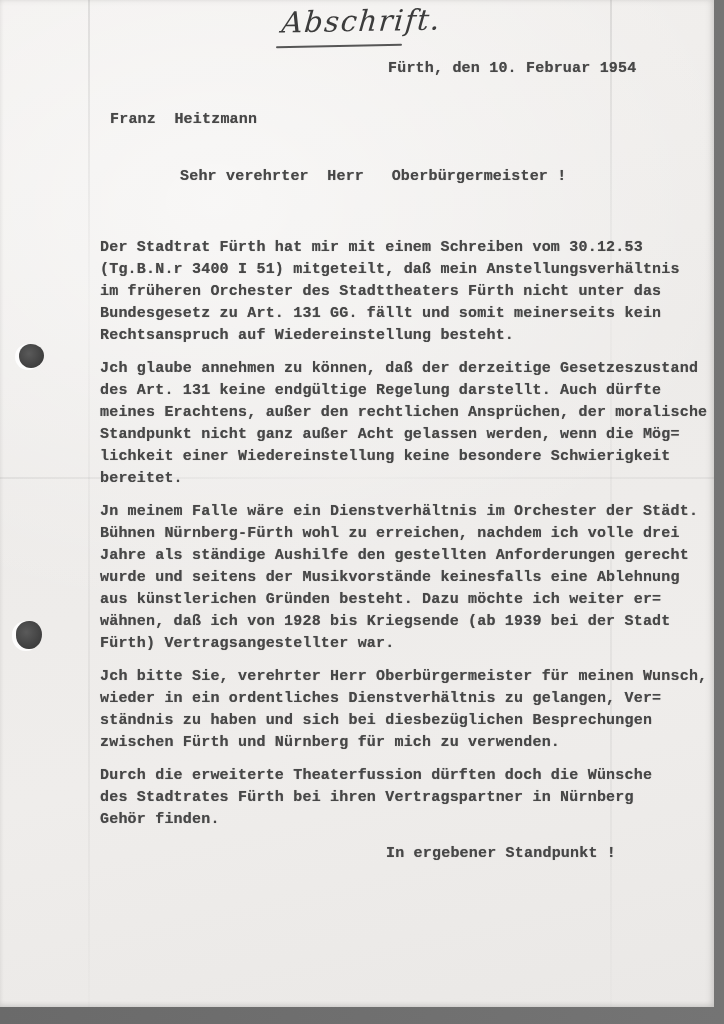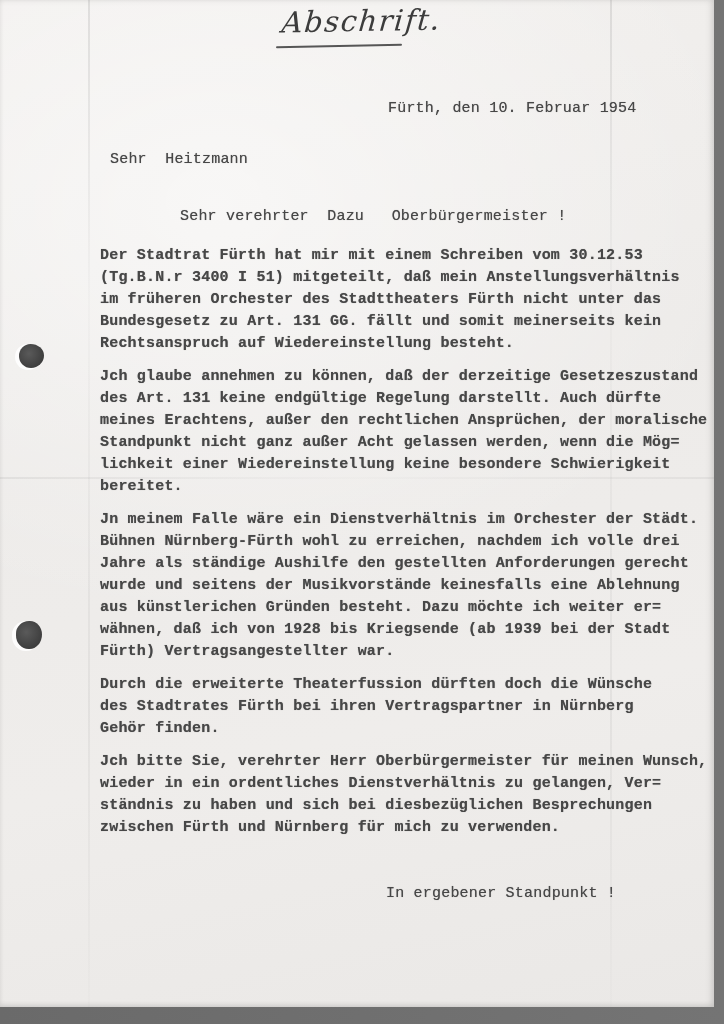--- a/index.html
+++ b/index.html
@@ -39,42 +39,41 @@
     left: 0;
     height: 2px;
     width: 100%;
     background: linear-gradient(90deg, rgba(120,120,120,0.12), rgba(120,120,120,0.02) 50%, rgba(120,120,120,0.10));
   }
   .typed {
     position: absolute;
     white-space: pre-wrap;
     font-size: 15px;
     line-height: 22px;
-    font-weight: normal;
+    font-weight: bold;
     color: #474747;
     letter-spacing: 0.2px;
     text-shadow: 0 0 0.7px rgba(70,70,70,0.65);
-    margin-top: 40px;
   }
   .paragraphs {
     position: absolute;
     left: 100px;
     top: 237px;
     width: 615px;
   }
   .paragraphs .typed-par {
     position: relative;
     white-space: pre-wrap;
     font-size: 15px;
     line-height: 22px;
     font-weight: bold;
     color: #474747;
     letter-spacing: 0.2px;
     text-shadow: 0 0 0.7px rgba(70,70,70,0.65);
-    margin: 8px 0 11px 0;
+    margin: 0 0 11px 0;
   }
   .handwriting {
     position: absolute;
     left: 282px;
     top: 4px;
     font-family: "DejaVu Serif", serif;
     font-style: italic;
     font-size: 29px;
     letter-spacing: 1.5px;
     color: #3c3c3c;
@@ -118,53 +117,53 @@
 <div class="paper">
 
   <div class="fold-crease v" style="left:88px"></div>
   <div class="fold-crease v" style="left:610px"></div>
   <div class="fold-crease h" style="top:477px"></div>
 
   <div class="handwriting">Abschrift.</div>
   <div class="handwriting-underline"></div>
 
   <div class="typed" style="left:110px; top:57px; line-height:25px">
-    <div>Sehr  Heitzmann</div>
+    <div>Franz  Heitzmann</div>
   </div>
 
   <div class="typed" style="left:388px; top:58px">Fürth, den 10. Februar 1954</div>
 
-  <div class="typed" style="left:180px; top:166px">Sehr verehrter  Dazu   Oberbürgermeister !</div>
+  <div class="typed" style="left:180px; top:166px">Sehr verehrter  Herr   Oberbürgermeister !</div>
 
   <div class="paragraphs">
     <div class="typed-par">Der Stadtrat Fürth hat mir mit einem Schreiben vom 30.12.53
 (Tg.B.N.r 3400 I 51) mitgeteilt, daß mein Anstellungsverhältnis
 im früheren Orchester des Stadttheaters Fürth nicht unter das
 Bundesgesetz zu Art. 131 GG. fällt und somit meinerseits kein
 Rechtsanspruch auf Wiedereinstellung besteht.</div>
     <div class="typed-par">Jch glaube annehmen zu können, daß der derzeitige Gesetzeszustand
 des Art. 131 keine endgültige Regelung darstellt. Auch dürfte
 meines Erachtens, außer den rechtlichen Ansprüchen, der moralische
 Standpunkt nicht ganz außer Acht gelassen werden, wenn die Mög=
 lichkeit einer Wiedereinstellung keine besondere Schwierigkeit
 bereitet.</div>
     <div class="typed-par">Jn meinem Falle wäre ein Dienstverhältnis im Orchester der Städt.
 Bühnen Nürnberg-Fürth wohl zu erreichen, nachdem ich volle drei
 Jahre als ständige Aushilfe den gestellten Anforderungen gerecht
 wurde und seitens der Musikvorstände keinesfalls eine Ablehnung
 aus künstlerichen Gründen besteht. Dazu möchte ich weiter er=
 wähnen, daß ich von 1928 bis Kriegsende (ab 1939 bei der Stadt
 Fürth) Vertragsangestellter war.</div>
-    <div class="typed-par">Durch die erweiterte Theaterfussion dürften doch die Wünsche
-des Stadtrates Fürth bei ihren Vertragspartner in Nürnberg
-Gehör finden.</div>
     <div class="typed-par">Jch bitte Sie, verehrter Herr Oberbürgermeister für meinen Wunsch,
 wieder in ein ordentliches Dienstverhältnis zu gelangen, Ver=
 ständnis zu haben und sich bei diesbezüglichen Besprechungen
 zwischen Fürth und Nürnberg für mich zu verwenden.</div>
+    <div class="typed-par">Durch die erweiterte Theaterfussion dürften doch die Wünsche
+des Stadtrates Fürth bei ihren Vertragspartner in Nürnberg
+Gehör finden.</div>
   </div>
 
   <div class="typed" style="left:386px; top:843px">In ergebener Standpunkt !</div>
 
   <div class="punch-hole one"></div>
   <div class="punch-hole two"></div>
 
 </div>
 
 </body></html>

